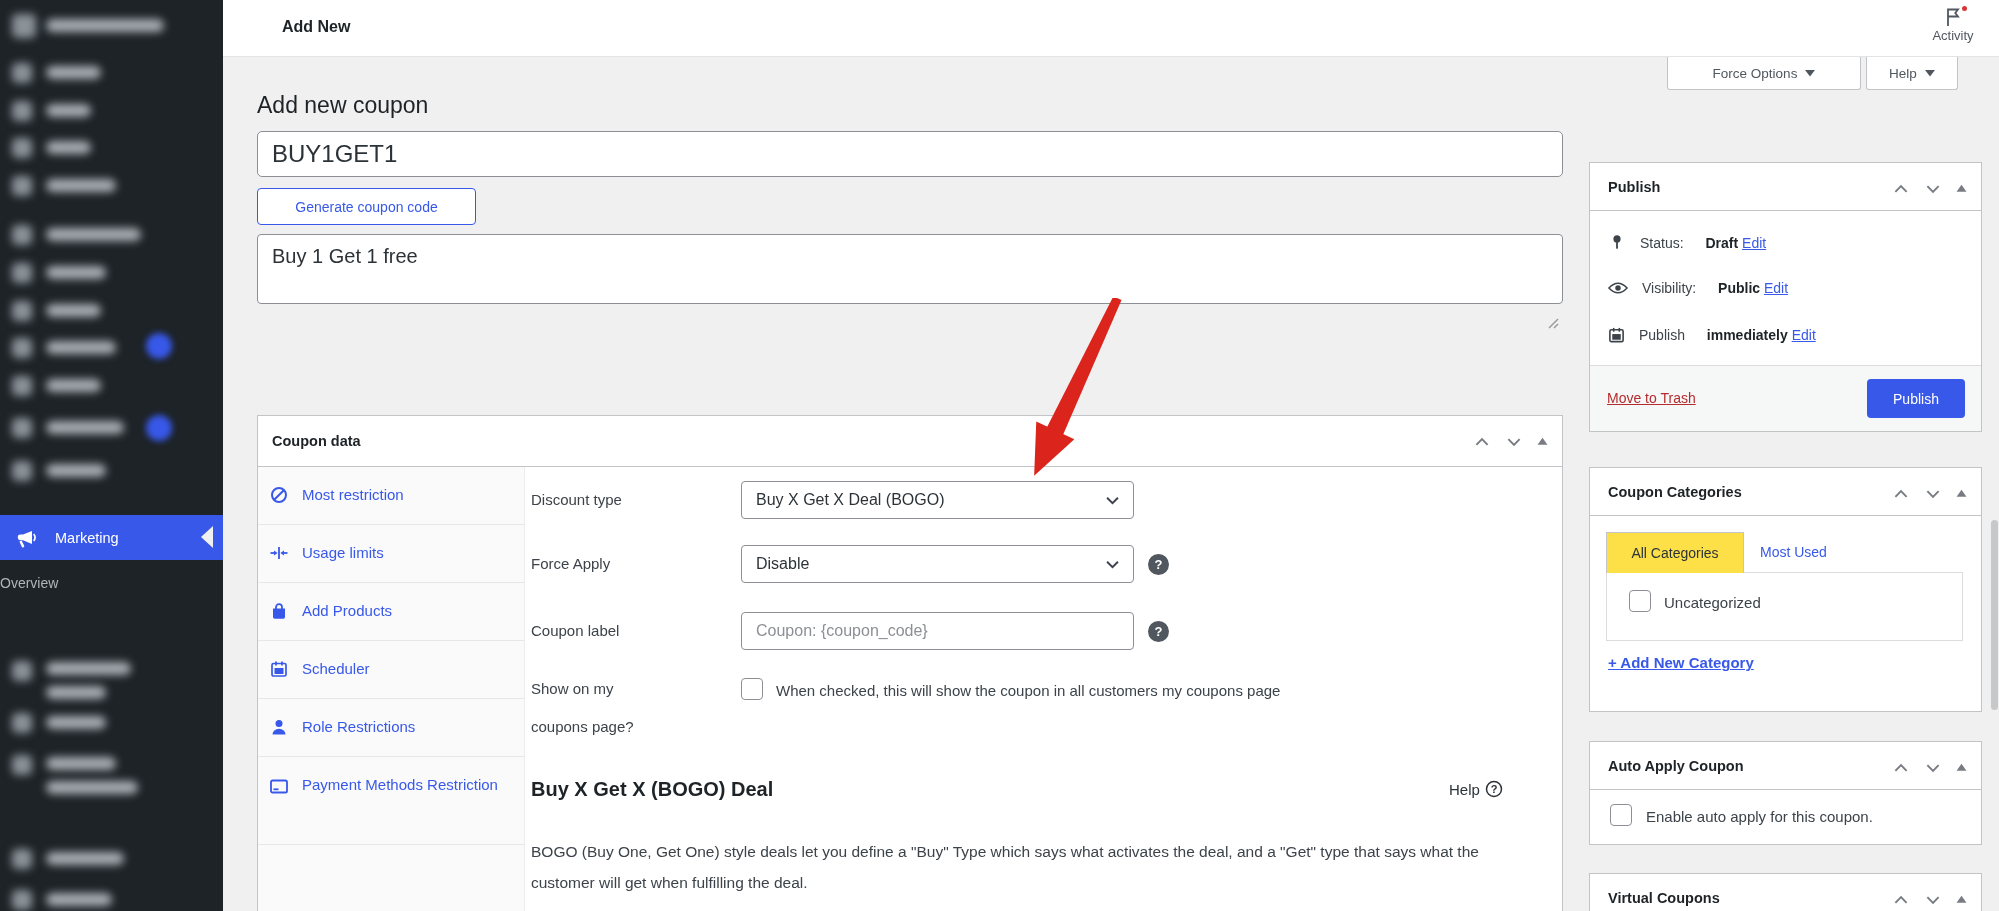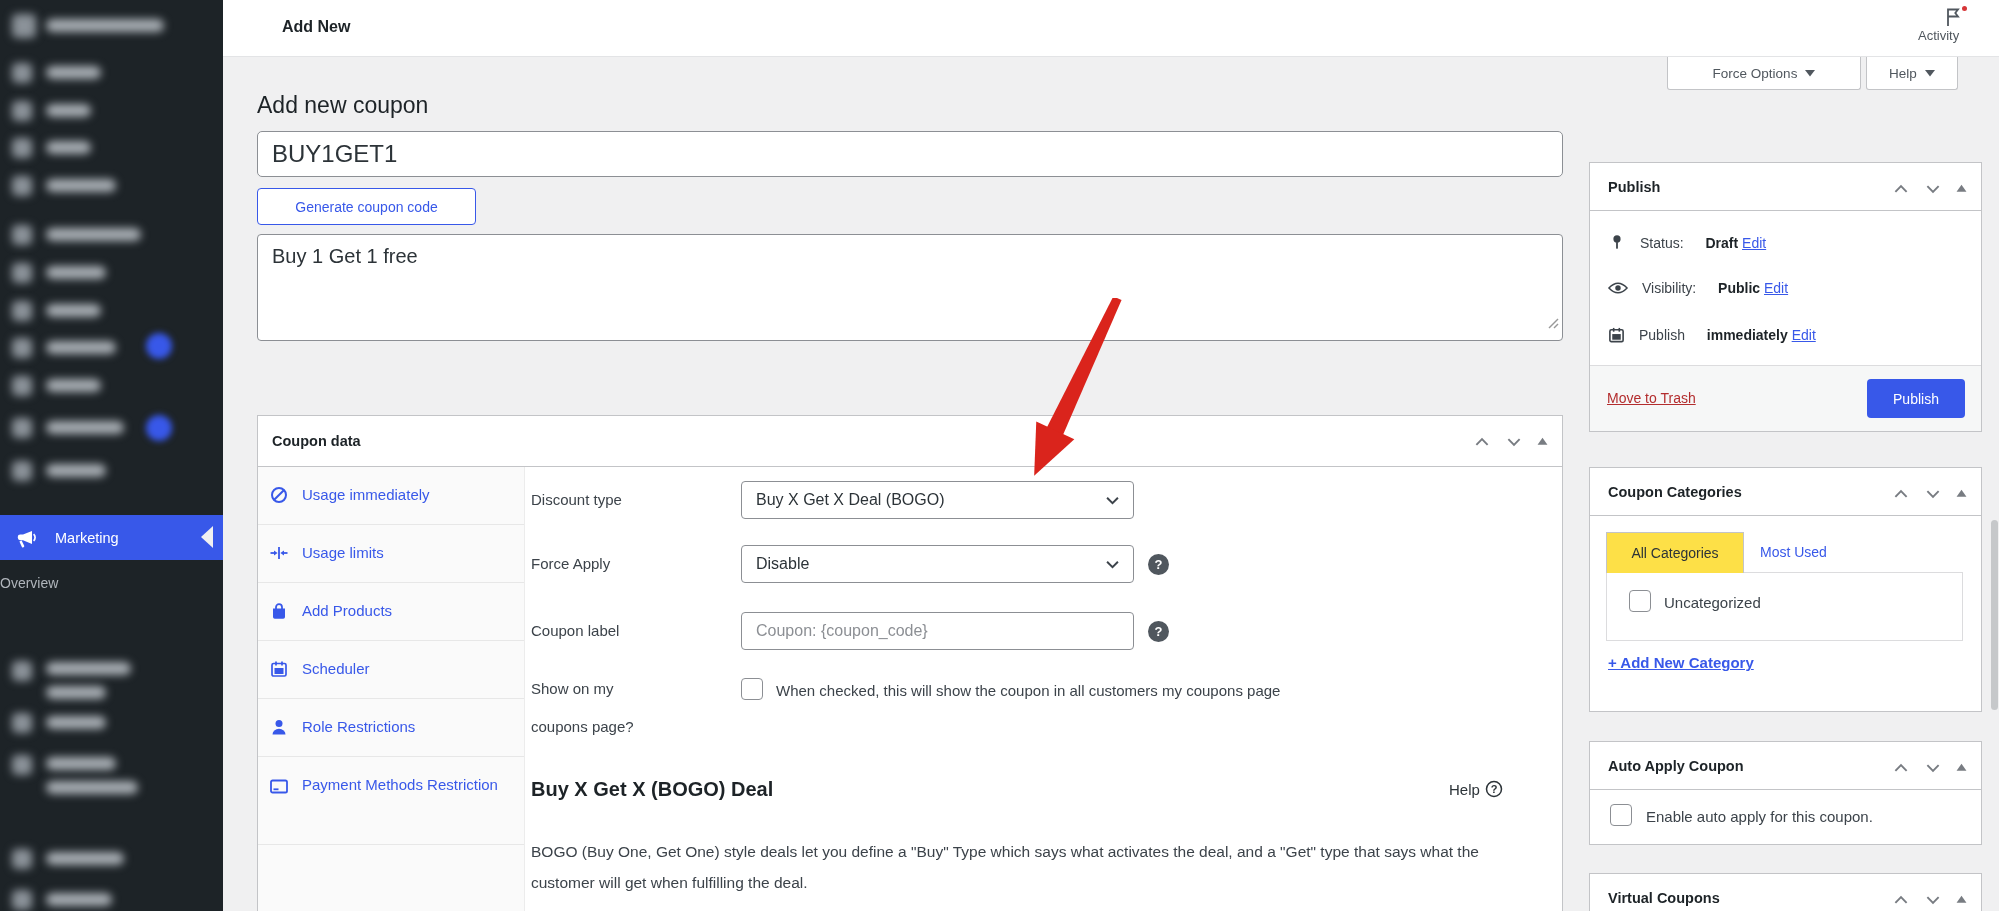--- a/index.html
+++ b/index.html
@@ -16,37 +16,37 @@
   .menu-marketing .label{color:#fff;font-size:14.5px;margin-left:18px;}
   .notch{left:201px;top:526px;width:0;height:0;border-top:11px solid transparent;
          border-bottom:11px solid transparent;border-right:12px solid #f0f0f1;}
   .submenu-item{left:0;width:260px;height:34px;display:flex;align-items:center;box-sizing:border-box;
                 font-size:14px;color:#b0b5bb;}
   .submenu-item.current{color:#fff;font-weight:bold;}
 
   
   .topbar{left:223px;top:0;width:1776px;height:57px;background:#fff;border-bottom:1px solid #e3e4e6;box-sizing:border-box;}
   .topbar-title{left:282px;top:18px;font-size:16px;font-weight:bold;color:#1d2327;}
-  .activity{left:1918px;top:6px;width:70px;color:#50575e;font-size:13px;}
+  .activity{left:1918px;top:6px;width:70px;text-align:center;color:#50575e;font-size:13px;}
   .activity .reddot{position:absolute;left:44px;top:0;width:5px;height:5px;border-radius:50%;background:#d63638;}
 
   
   .hang-tab{top:57px;height:33px;background:#fff;border:1px solid #c3c4c7;border-top:none;
             border-radius:0 0 3px 3px;box-sizing:border-box;display:flex;align-items:center;justify-content:center;
             gap:8px;color:#50575e;font-size:13.5px;cursor:pointer;}
 
   
   .page-title{left:257px;top:92px;font-size:23px;font-weight:400;color:#1d2327;}
   .code-input{left:257px;top:131px;width:1306px;height:46px;box-sizing:border-box;background:#fff;
               border:1px solid #8c8f94;border-radius:5px;font-family:"Liberation Sans",sans-serif;
               font-size:24px;color:#2c3338;padding:0 14px;outline:none;}
   .gen-btn{left:257px;top:188px;width:219px;height:37px;box-sizing:border-box;background:#fff;
            border:1px solid #3858e9;border-radius:4px;color:#3858e9;font-size:14px;
            font-family:"Liberation Sans",sans-serif;cursor:pointer;}
-  .desc-area{left:257px;top:234px;width:1306px;height:107px;box-sizing:border-box;background:#fff;
+  .desc-area{left:257px;top:234px;width:1306px;height:70px;box-sizing:border-box;background:#fff;
              border:1px solid #8c8f94;border-radius:4px;resize:none;outline:none;
              font-family:"Liberation Sans",sans-serif;font-size:20px;color:#2c3338;padding:10px 14px;}
   .resize-grip{left:1548px;top:318px;width:11px;height:11px;}
 
   
   .cd-panel{left:257px;top:415px;width:1306px;height:520px;background:#fff;border:1px solid #c3c4c7;box-sizing:border-box;}
   .cd-header{position:absolute;left:0;top:0;width:100%;height:51px;border-bottom:1px solid #c3c4c7;box-sizing:border-box;
              display:flex;align-items:center;}
   .cd-header .t{font-size:14.5px;font-weight:bold;margin-left:14px;color:#1d2327;}
   .panel-icons{position:absolute;right:14px;top:0;height:51px;display:flex;align-items:center;gap:14px;}
@@ -213,21 +213,21 @@
       </span>
     </div>
 
     <div class="cd-tabs">
       <div class="cd-tab">
         <span class="ticn">
           <svg width="18" height="18" viewBox="0 0 18 18">
               <circle cx="9" cy="9" r="7" fill="none" stroke="#3858e9" stroke-width="2"></circle>
               <line x1="4.2" y1="13.8" x2="13.8" y2="4.2" stroke="#3858e9" stroke-width="2"></line>
             </svg>
-        </span><span>Usage immediately</span>
+        </span><span>Most restriction</span>
       </div>
       <div class="cd-tab">
         <span class="ticn">
           <svg width="18" height="18" viewBox="0 0 18 18">
               <line x1="9" y1="3" x2="9" y2="15" stroke="#3858e9" stroke-width="1.8"></line>
               <line x1="0.5" y1="9" x2="4.5" y2="9" stroke="#3858e9" stroke-width="1.8"></line>
               <polygon points="7.6,9 4,6.6 4,11.4" fill="#3858e9"></polygon>
               <line x1="17.5" y1="9" x2="13.5" y2="9" stroke="#3858e9" stroke-width="1.8"></line>
               <polygon points="10.4,9 14,6.6 14,11.4" fill="#3858e9"></polygon>
             </svg>

